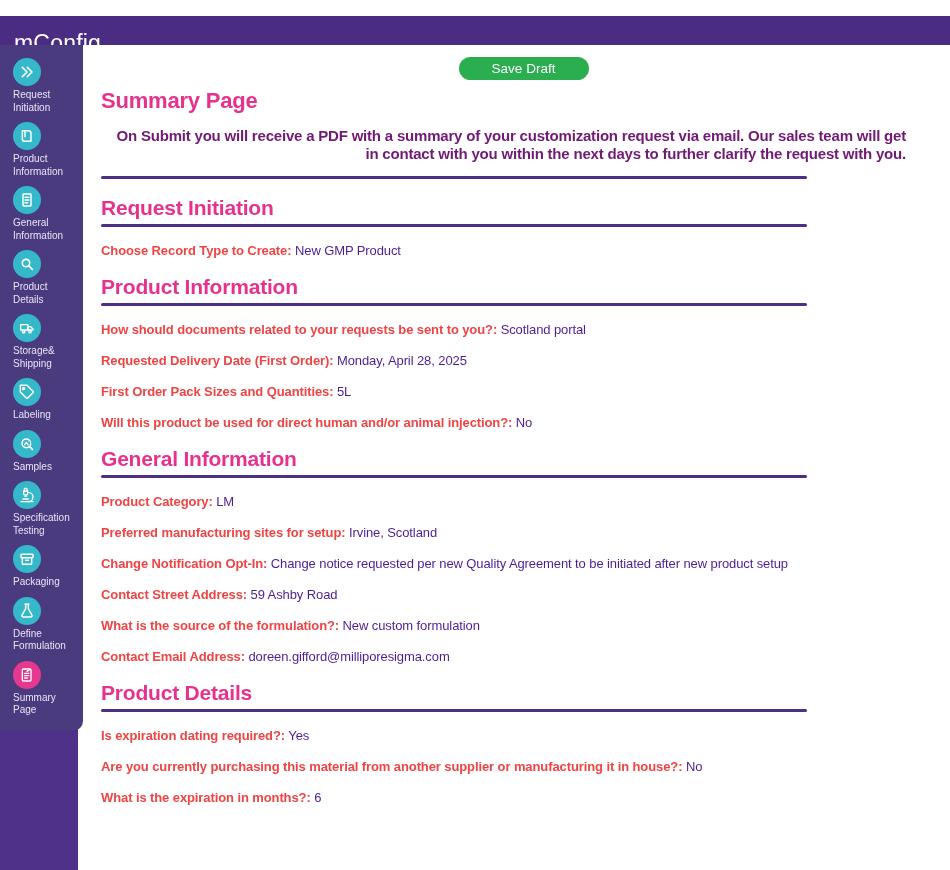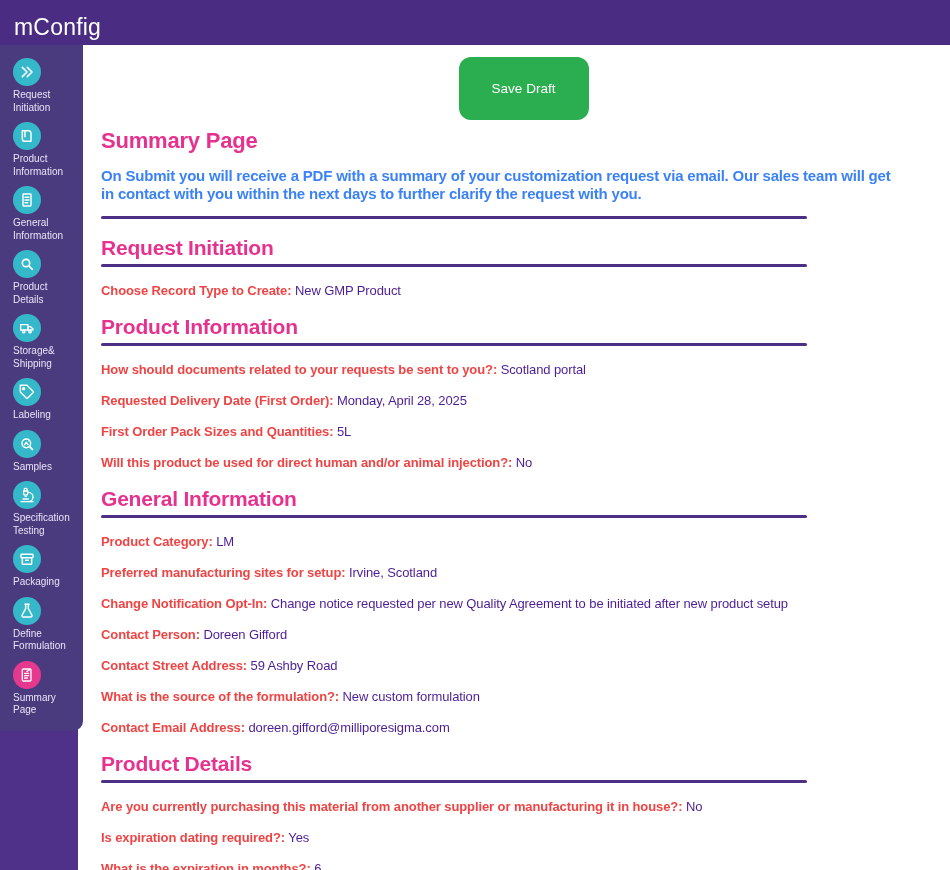--- a/index.html
+++ b/index.html
@@ -13,21 +13,21 @@
     --divider:#4d2f85;
     --text:#1a1a1a;
   }
   *{box-sizing:border-box;margin:0;padding:0;}
   body{
     width:950px;height:870px;overflow:hidden;position:relative;
     font-family:"Liberation Sans", sans-serif;background:#fff;color:var(--text);
   }
   
   .app-header{
-    position:absolute;top:0;left:0;width:950px;height:55px;
+    position:absolute;top:16px;left:0;width:950px;height:55px;
     background:var(--header-purple);display:flex;align-items:center;
   }
   .app-title{color:#fff;font-size:23px;font-weight:400;padding-left:14px;letter-spacing:.2px;}
   
   .sidebar-strip{position:absolute;top:45px;left:0;width:78px;bottom:0;background:var(--sidebar-strip);}
   .sidebar{
     position:absolute;top:45px;left:0;width:83px;height:686px;
     background:var(--sidebar-purple);border-radius:0 0 10px 0;
     padding:13px 0 0 13px;
   }
@@ -42,28 +42,28 @@
   }
   
   .main{
     position:absolute;top:45px;left:83px;right:0;bottom:0;background:#fff;
     padding:12px 0 0 18px;overflow:hidden;
   }
   .btn-row{display:flex;gap:12px;justify-content:center;width:845px;}
   .btn{
     background:var(--green);color:#fff;border:none;border-radius:12px;
     font-family:"Liberation Sans",sans-serif;font-size:13.5px;
-    padding:24px 26px;min-width:130px;cursor:pointer;
+    padding:4px 26px;min-width:130px;cursor:pointer;
   }
   .page-title{
     color:var(--pink);font-size:22px;font-weight:bold;margin-top:8px;letter-spacing:-.2px;
   }
   .intro{
     margin-top:13px;max-width:805px;font-weight:bold;font-size:15px;
-    line-height:1.18;color:#3b82f6;letter-spacing:-.2px;
+    line-height:1.18;color:#701a75;letter-spacing:-.2px;text-align:right;
   }
   .divider{height:3px;background:var(--divider);width:706px;border-radius:2px;margin-top:14px;}
   .section-title{
     color:var(--pink);font-size:21px;font-weight:bold;margin-top:17px;letter-spacing:-.2px;
   }
   .section-title + .divider{margin-top:4px;}
   .row{margin-top:16px;font-size:13px;letter-spacing:-.1px;}
   .row .lbl{font-weight:bold;color:#ef4444;}
   .row .val{font-weight:normal;color:#4c1d95;}
   svg{display:block;}
@@ -226,27 +226,26 @@
     <div class="row"><span class="lbl">First Order Pack Sizes and Quantities:</span> <span class="val">5L</span></div>
     <div class="row"><span class="lbl">Will this product be used for direct human and/or animal injection?:</span> <span class="val">No</span></div>
   </div>
 
   <div>
     <div class="section-title">General Information</div>
     <div class="divider"></div>
     <div class="row"><span class="lbl">Product Category:</span> <span class="val">LM</span></div>
     <div class="row"><span class="lbl">Preferred manufacturing sites for setup:</span> <span class="val">Irvine, Scotland</span></div>
     <div class="row"><span class="lbl">Change Notification Opt-In:</span> <span class="val">Change notice requested per new Quality Agreement to be initiated after new product setup</span></div>
-    <div class="row"><span class="lbl">Contact Person:</span> <span class="val">Doreen Gifford</span></div>
     <div class="row"><span class="lbl">Contact Street Address:</span> <span class="val">59 Ashby Road</span></div>
     <div class="row"><span class="lbl">What is the source of the formulation?:</span> <span class="val">New custom formulation</span></div>
     <div class="row"><span class="lbl">Contact Email Address:</span> <span class="val">doreen.gifford@milliporesigma.com</span></div>
   </div>
 
   <div>
     <div class="section-title">Product Details</div>
     <div class="divider"></div>
+    <div class="row"><span class="lbl">Is expiration dating required?:</span> <span class="val">Yes</span></div>
     <div class="row"><span class="lbl">Are you currently purchasing this material from another supplier or manufacturing it in house?:</span> <span class="val">No</span></div>
-    <div class="row"><span class="lbl">Is expiration dating required?:</span> <span class="val">Yes</span></div>
     <div class="row"><span class="lbl">What is the expiration in months?:</span> <span class="val">6</span></div>
   </div>
 
 </div>
 
 </body></html>

